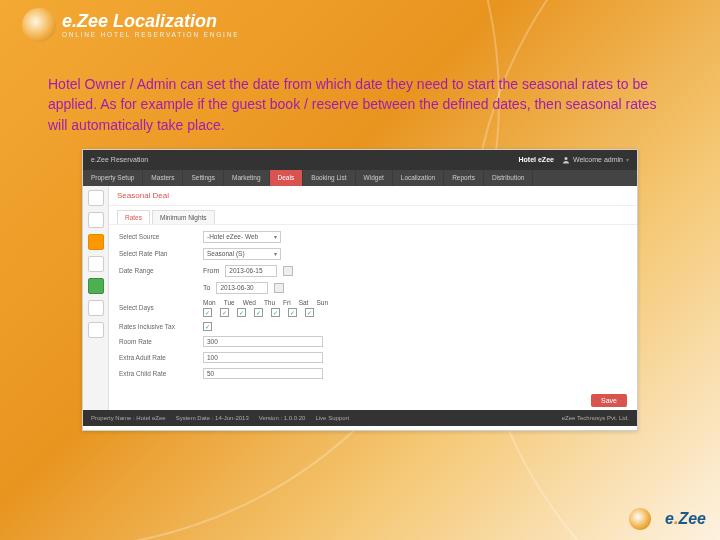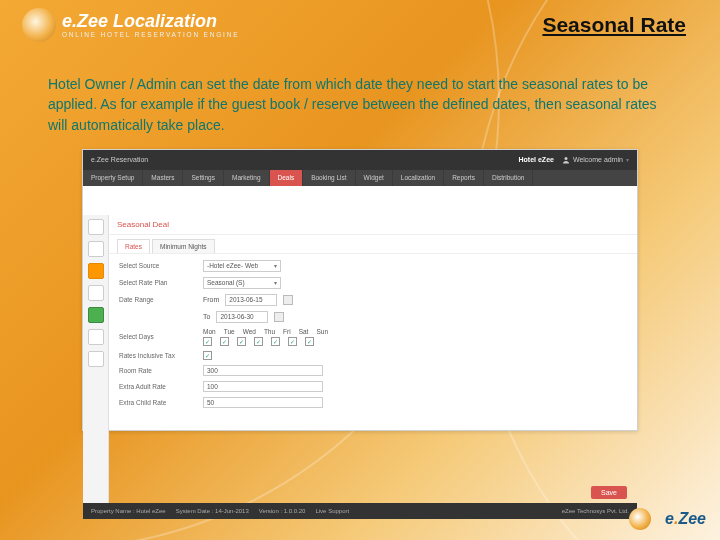--- a/index.html
+++ b/index.html
@@ -33,41 +33,41 @@
   .logo-text { display: flex; flex-direction: column; line-height: 1; }
   .logo-title { font-size: 18px; font-style: italic; font-weight: bold; color: #fff; }
   .logo-title .dot { color: #fff; }
   .logo-sub { font-size: 6.5px; letter-spacing: 1.8px; color: #eee; margin-top: 2px; }
   .slide-title {
     font-size: 21px; font-weight: bold; text-decoration: underline; color: #111;
   }
   .body-text {
     position: relative; z-index: 2;
     margin: 32px 48px 14px 48px;
-    font-size: 14px; line-height: 1.45; color: #0f766e;
+    font-size: 14px; line-height: 1.45; color: #a21caf;
   }
   .app {
     position: relative; z-index: 2;
     margin: 0 auto;
     width: 556px; height: 282px;
     background: #fff;
     border: 1px solid #d0d0d0;
     font-size: 7px;
     color: #555;
     box-shadow: 0 1px 4px rgba(0,0,0,0.15);
   }
   .app-top { background: #333; color: #ccc; height: 20px; display: flex; align-items: center; padding: 0 8px; justify-content: space-between; }
   .app-top-right { display: flex; align-items: center; gap: 8px; }
   .app-top-right .hotel { color: #fff; font-weight: bold; font-size: 7px; }
   .app-top-right .user { display: flex; align-items: center; gap: 3px; }
   .ui { width: 8px; height: 8px; }
   .app-nav { background: #444; display: flex; height: 16px; align-items: stretch; }
   .nav-item { padding: 0 8px; color: #ccc; display: flex; align-items: center; border-right: 1px solid #3a3a3a; font-size: 6.5px; }
   .nav-item.active { background: #d9534f; color: #fff; }
-  .app-body { display: flex; height: 288px; margin-top: 29px; }
+  .app-body { display: flex; height: 224px; }
   .sidebar { width: 26px; background: #f4f4f4; border-right: 1px solid #e0e0e0; display: flex; flex-direction: column; align-items: center; padding-top: 4px; gap: 6px; }
   .sb-ic { width: 16px; height: 16px; border: 1px solid #ccc; border-radius: 2px; background: #fff; }
   .sb-ic.g { background: #4caf50; border-color: #3d8b40; }
   .sb-ic.o { background: #ff9800; border-color: #e68900; }
   .main { flex: 1; display: flex; flex-direction: column; }
   .section-title { color: #d9534f; font-size: 8px; padding: 5px 8px; border-bottom: 1px solid #eee; }
   .tabs { display: flex; gap: 2px; padding: 4px 8px 0 8px; }
   .tab { padding: 3px 7px; border: 1px solid #ddd; border-bottom: none; background: #f7f7f7; font-size: 6.5px; }
   .tab.active { color: #d9534f; background: #fff; }
   .form { padding: 6px 10px; border-top: 1px solid #eee; flex: 1; }
@@ -106,21 +106,20 @@
 <div class="header">
   <div class="logo">
     <span class="logo-swirl"></span>
     <span class="logo-text">
       <span class="logo-title">
         <span class="dot">e.</span><span>Zee Localization</span>
       </span>
       <span class="logo-sub">ONLINE HOTEL RESERVATION ENGINE</span>
     </span>
   </div>
-  <div class="slide-title">Seasonal Rate</div>
 </div>
 
 <div class="body-text">Hotel Owner / Admin can set the date from which date they need to start the seasonal rates to be applied. As for example if the guest book / reserve between the defined dates, then seasonal rates will automatically take place.</div>
 
 <div class="app">
   <div class="app-top">
     <span>e.Zee Reservation</span>
     <span class="app-top-right">
       <span class="hotel">Hotel eZee</span>
       <span class="user">

